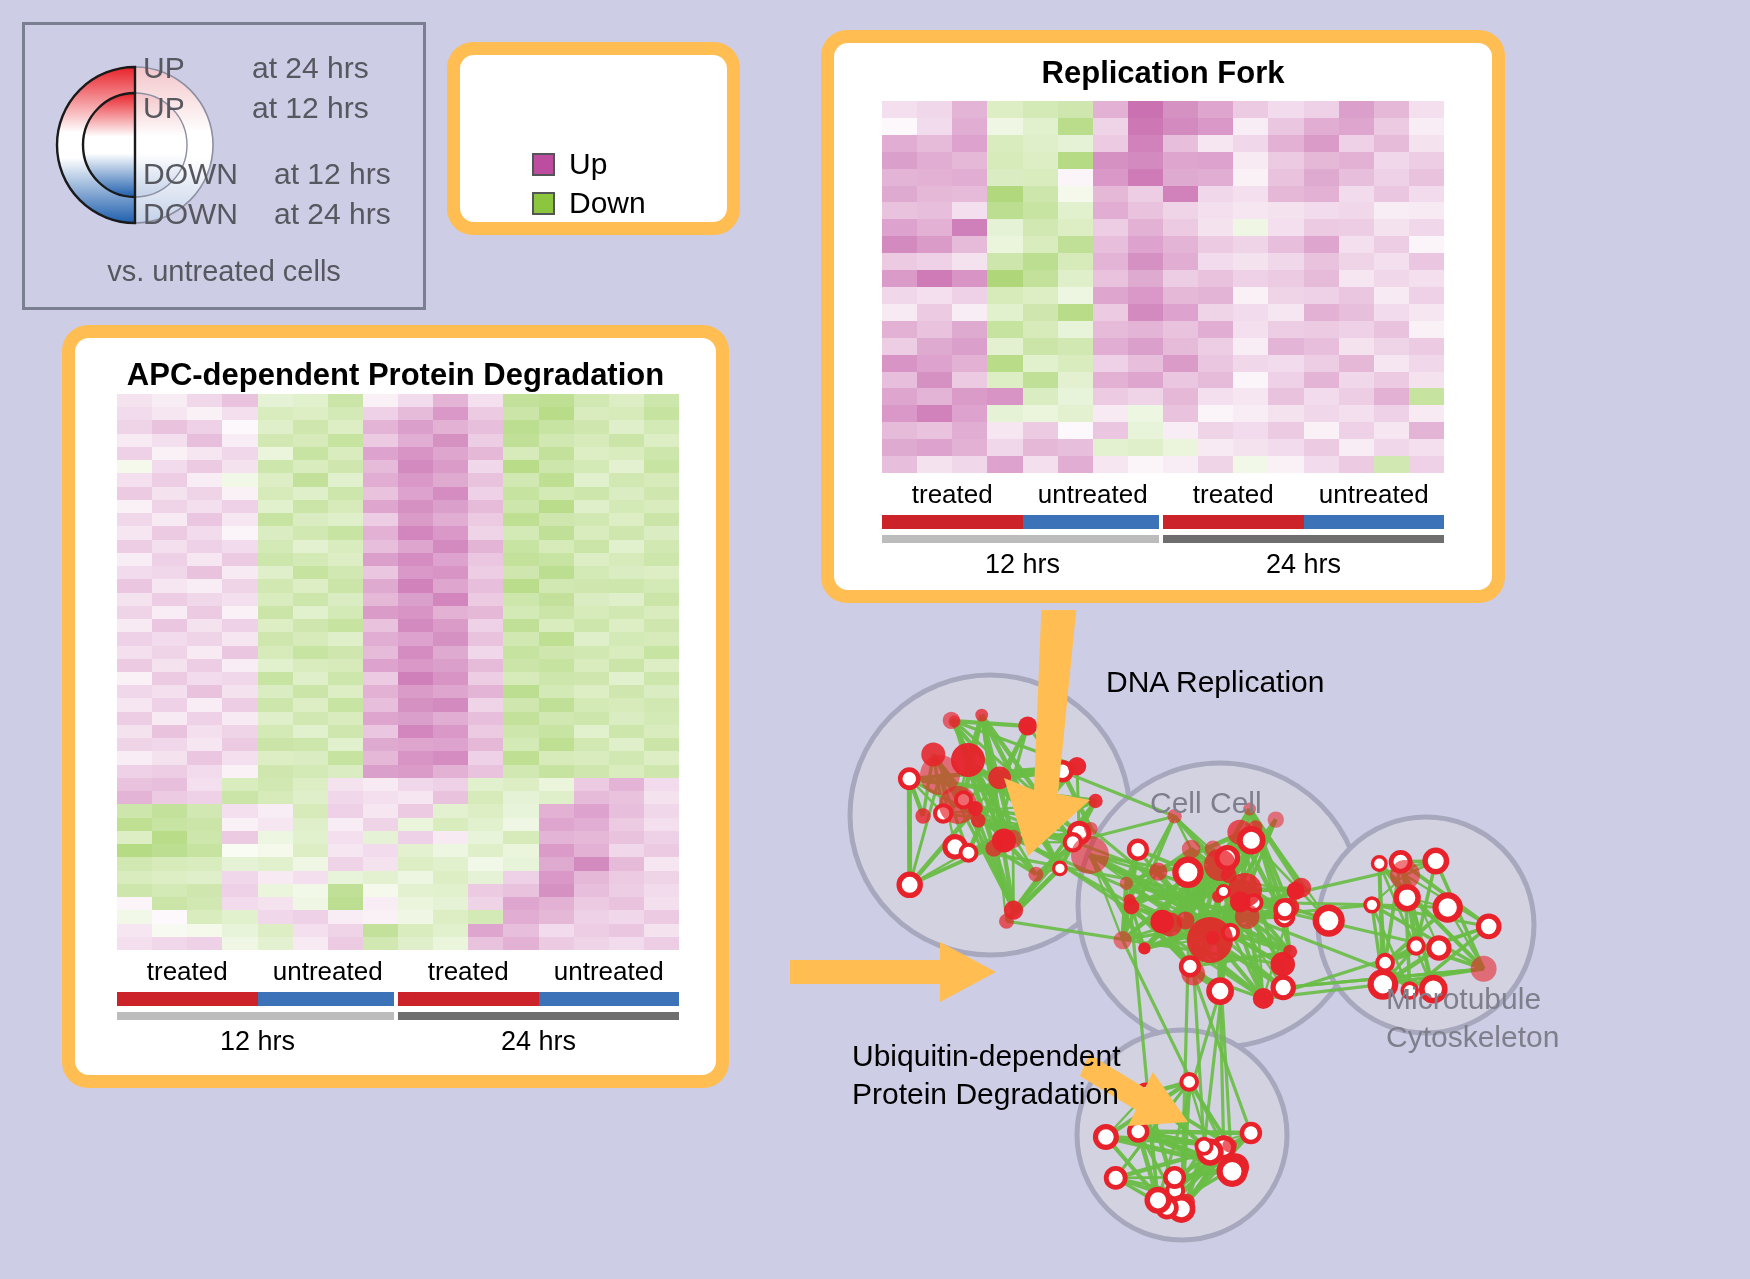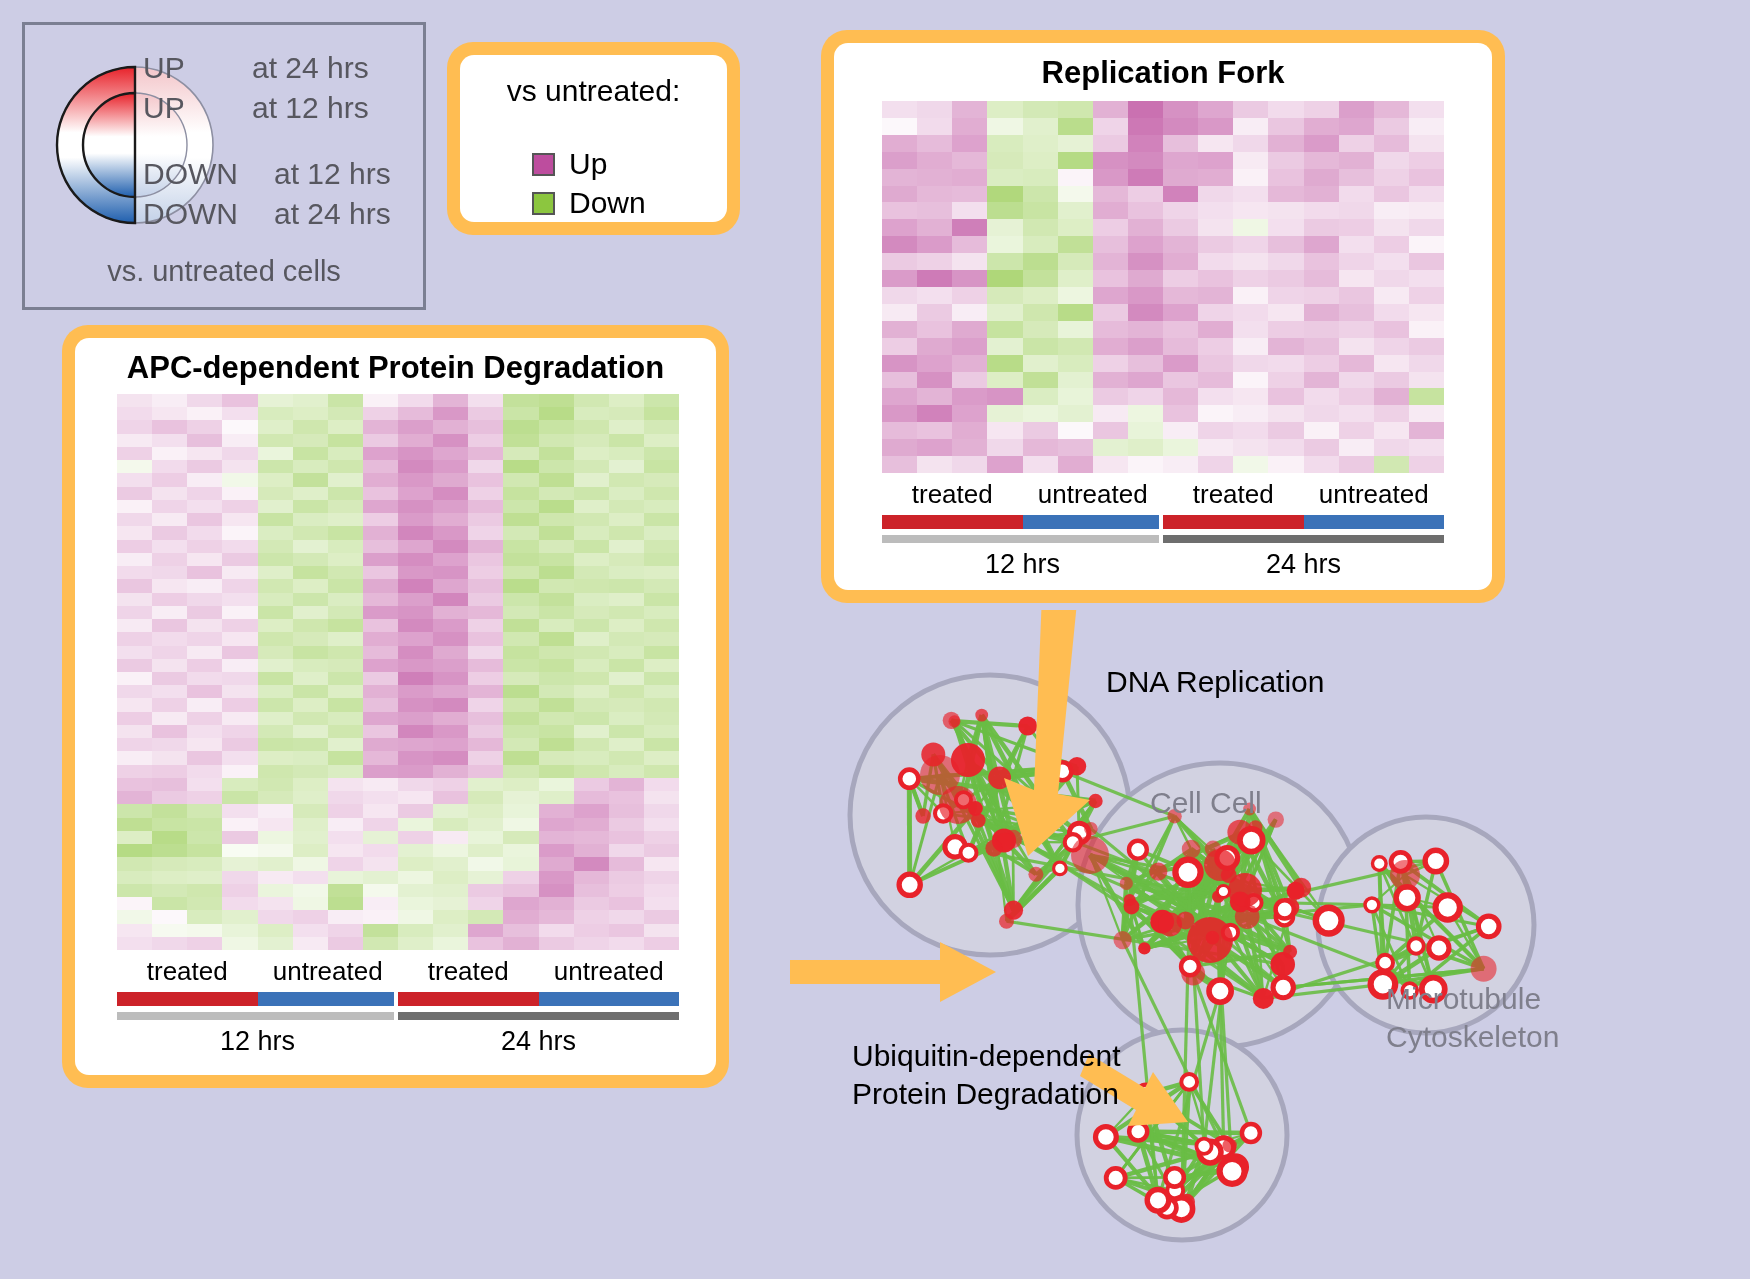--- a/index.html
+++ b/index.html
@@ -79,21 +79,21 @@
 
   
   #repfork-panel { left: 821px; top: 30px; width: 684px; height: 573px; }
   #apc-panel     { left: 62px;  top: 325px; width: 667px; height: 763px; }
 
   .panel-title {
     position: absolute; left: 0; right: 0; top: 12px;
     text-align: center; color: #000; font-weight: bold;
   }
   #repfork-title { font-size: 31px; }
-  #apc-title     { font-size: 31px; }
+  #apc-title     { font-size: 31px; margin-top: 7px; }
 
   .heat-grid { position: absolute; display: grid; }
   .heat-cell { width: 100%; height: 100%; }
 
   
   .grp-labels { position: absolute; display: grid; }
   .grp-label { text-align: center; font-size: 26px; color: #000; }
   .grp-bar   { position: absolute; display: grid; height: 14px; }
   .time-bar  { position: absolute; display: grid; height: 8px; }
   .time-labels { position: absolute; display: grid; }
@@ -147,21 +147,20 @@
     <div class="ck-text" style="left:249px; top:172px;">at 24 hrs</div>
 
     <div id="ck-bottom">
       <div>vs. untreated cells</div>
     </div>
   </div>
 
   <div class="panel" id="legend-panel">
     <div class="panel-inner">
       <div id="legend-title">
-        <div>vs untreated:</div>
       </div>
       <div class="legend-row" style="top:92px;">
         <span class="legend-swatch" id="sw-up" style="background: rgb(189, 77, 158);"></span>
         <span>Up</span>
       </div>
       <div class="legend-row" style="top:131px;">
         <span class="legend-swatch" id="sw-down" style="background: rgb(140, 198, 63);"></span>
         <span>Down</span>
       </div>
     </div>

